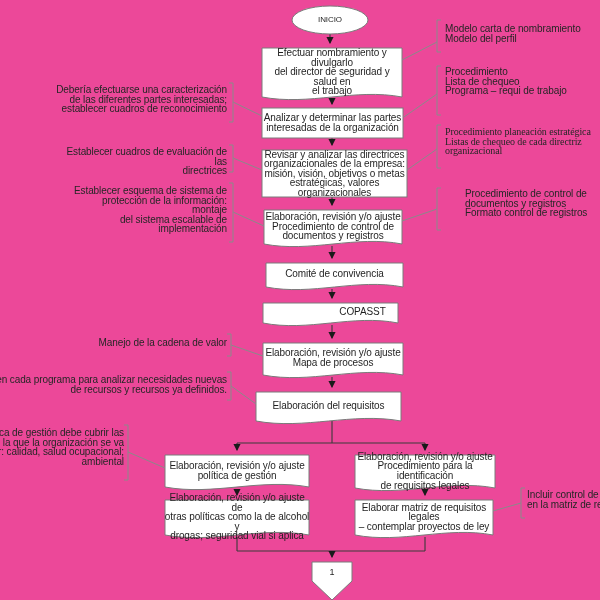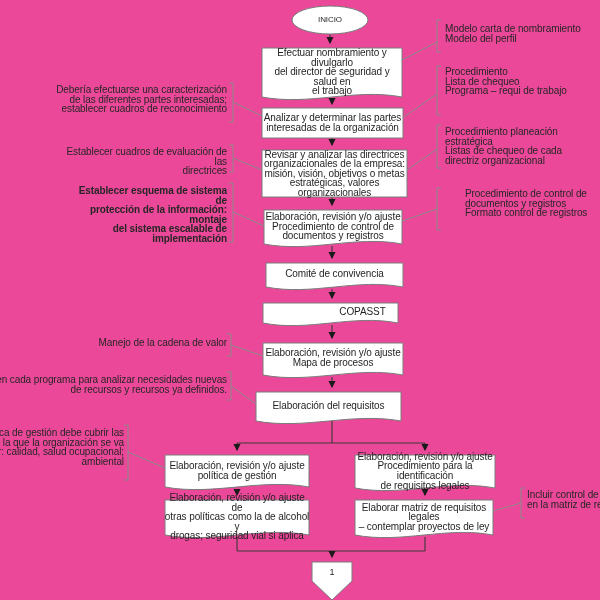--- a/index.html
+++ b/index.html
@@ -136,33 +136,33 @@
   <div class="node" style="left:352px;top:502px;width:144px;height:30px;">Elaborar matriz de requisitos legales
 – contemplar proyectos de ley</div>
 
   <div class="node offpage-label" style="left:312px;top:564px;width:40px;height:18px;">1</div>
 
   <div class="callout co-right" style="left:445px;top:24px;width:150px;">Modelo carta de nombramiento
 Modelo del perfil</div>
   <div class="callout co-right" style="left:445px;top:67px;width:150px;">Procedimiento
 Lista de chequeo
 Programa – requi de trabajo</div>
-  <div class="callout co-right" style="left:445px;top:127px;width:152px;">Procedimiento planeación estratégica
+  <div class="callout co-right" style="left:445px;top:127px;width:152px;font-family:Liberation Serif, serif;">Procedimiento planeación estratégica
 Listas de chequeo de cada directriz organizacional</div>
   <div class="callout co-right" style="left:445px;top:189px;width:152px;margin-left:20px;">Procedimiento de control de documentos y registros
 Formato control de registros</div>
   <div class="callout co-right" style="left:527px;top:490px;width:130px;white-space:pre;">Incluir control de act
 en la matriz de requi</div>
 
   <div class="callout co-left" style="right:373px;top:85px;width:175px;">Debería efectuarse una caracterización
 de las diferentes partes interesadas;
 establecer cuadros de reconocimiento</div>
   <div class="callout co-left" style="right:373px;top:147px;width:175px;">Establecer cuadros de evaluación de las
 directrices</div>
-  <div class="callout co-left" style="right:373px;top:186px;width:160px;font-weight:bold;">Establecer esquema de sistema de
+  <div class="callout co-left" style="right:373px;top:186px;width:160px;">Establecer esquema de sistema de
 protección de la información: montaje
 del sistema escalable de
 implementación</div>
   <div class="callout co-left" style="right:373px;top:338px;width:150px;">Manejo de la cadena de valor</div>
   <div class="callout co-left" style="right:373px;top:375px;width:300px;white-space:pre;">Se revisará en cada programa para analizar necesidades nuevas
 de recursos y recursos ya definidos.</div>
   <div class="callout co-left" style="right:476px;top:428px;width:220px;white-space:pre;">olítica de gestión debe cubrir las
 as en la que la organización se va
 ficar: calidad, salud ocupacional;
 ambiental</div>

